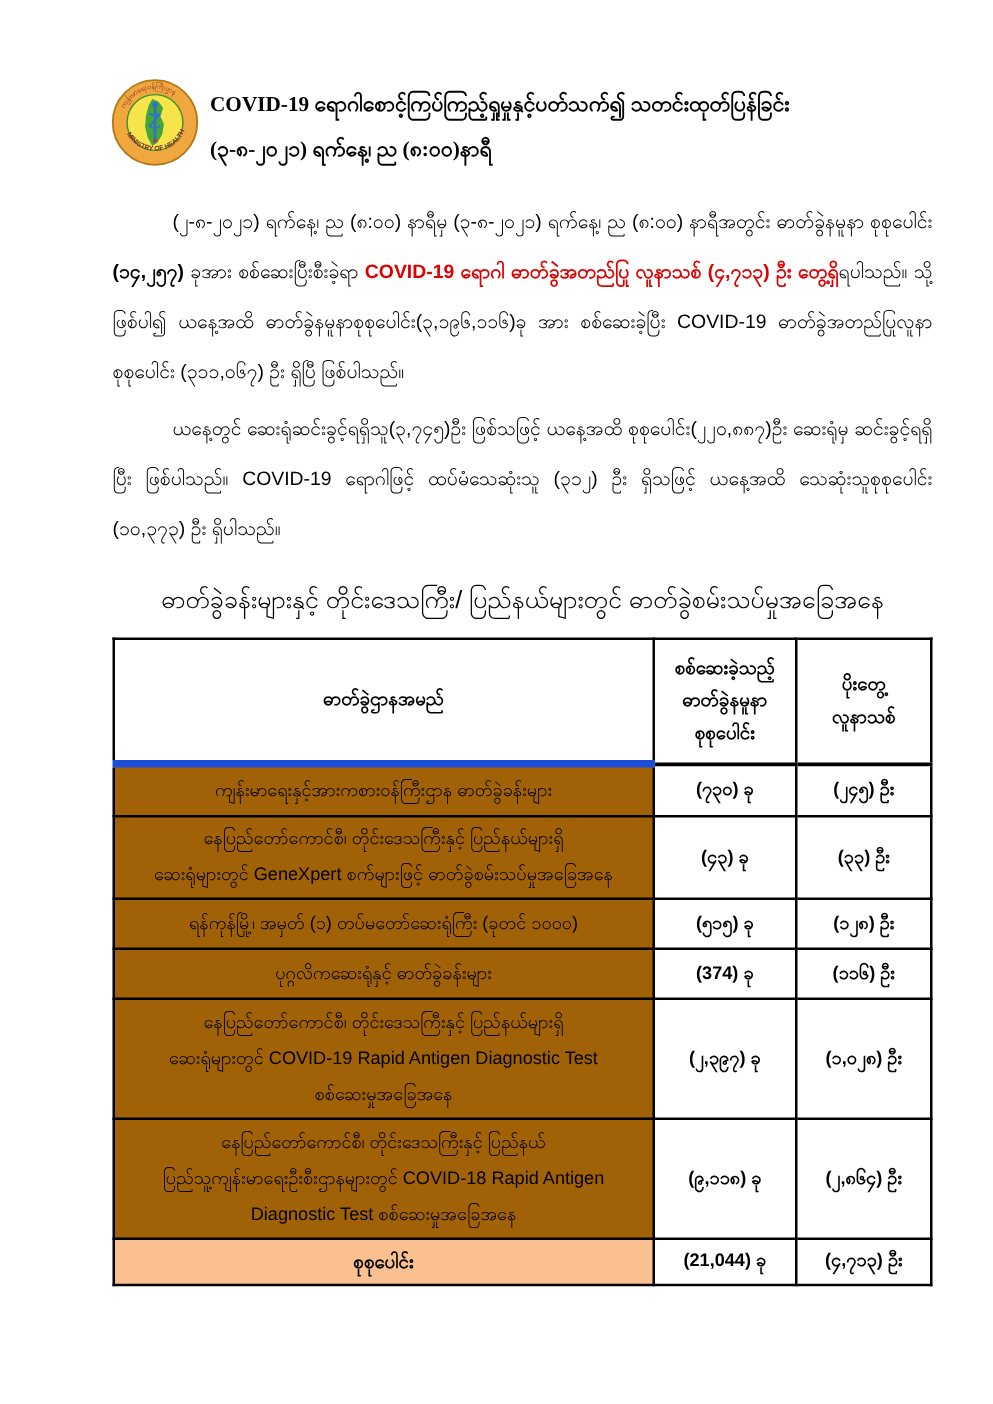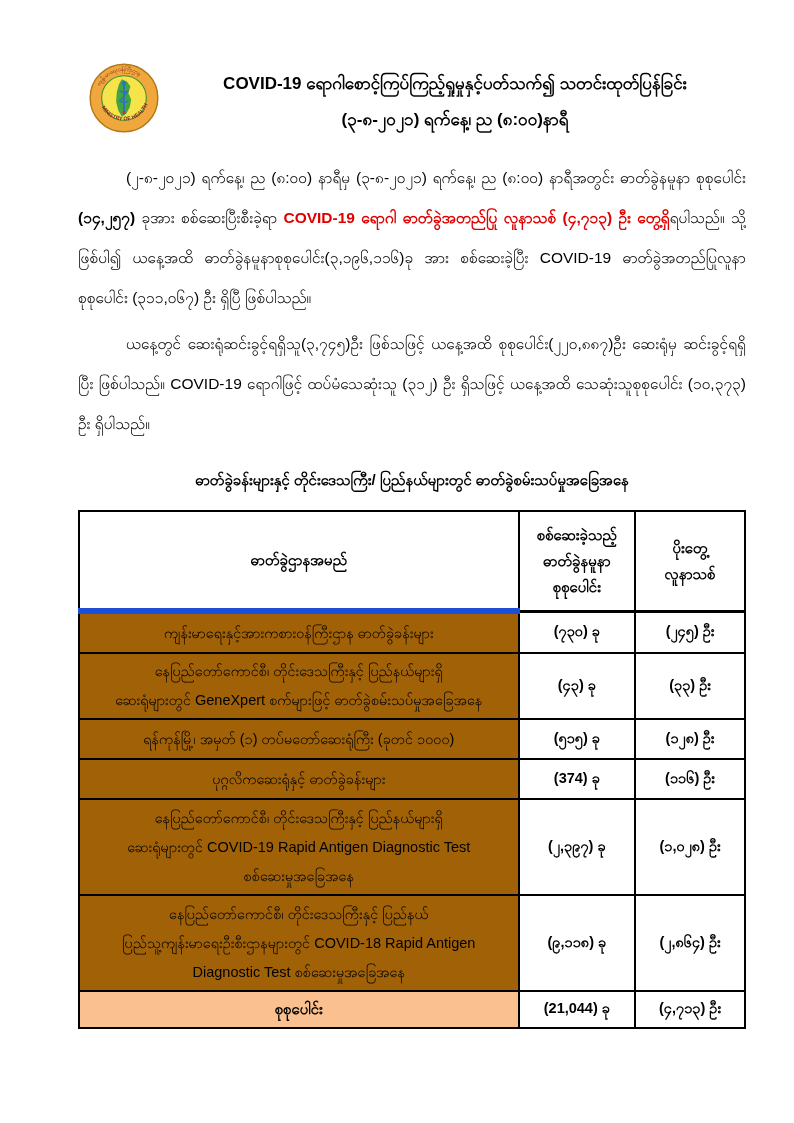--- a/index.html
+++ b/index.html
@@ -7,39 +7,39 @@
     position:relative;
     width:794px;height:1123px;
     background:#fff;
     font-family:"Liberation Sans", sans-serif;
     color:#000;
     overflow:hidden;
   }
   
   .logo{position:absolute;left:88px;top:60px;width:72px;height:76px;}
   .title-block{
-    position:absolute;left:156px;right:40px;top:66px;
-    text-align:center;font-weight:bold;font-size:17px;line-height:36px;
+    position:absolute;left:168px;right:40px;top:66px;
+    text-align:left;font-weight:bold;font-size:17px;line-height:36px;font-family:Liberation Serif, serif;
   }
   
-  .body-text{position:absolute;top:158px;left:78px;right:48px;}
+  .body-text{position:absolute;top:158px;left:90px;right:48px;}
   .para{
     margin:0;
     font-size:15.5px;
     line-height:40px;
     text-align:justify;
     text-indent:48px;
   }
   .para + .para{margin-top:6px;}
   .red-bold{color:#e00000;font-weight:bold;}
   .num-bold{font-weight:bold;}
   
   .section-heading{
     margin-top:16px;
-    text-align:center;font-weight:bold;font-size:15px;line-height:40px;
+    text-align:center;font-weight:normal;font-size:20px;line-height:40px;
   }
   
   table.stats{
     margin-top:10px;
     width:100%;
     border-collapse:collapse;
     table-layout:fixed;
   }
   table.stats td,table.stats th{
     border:2px solid #000;

